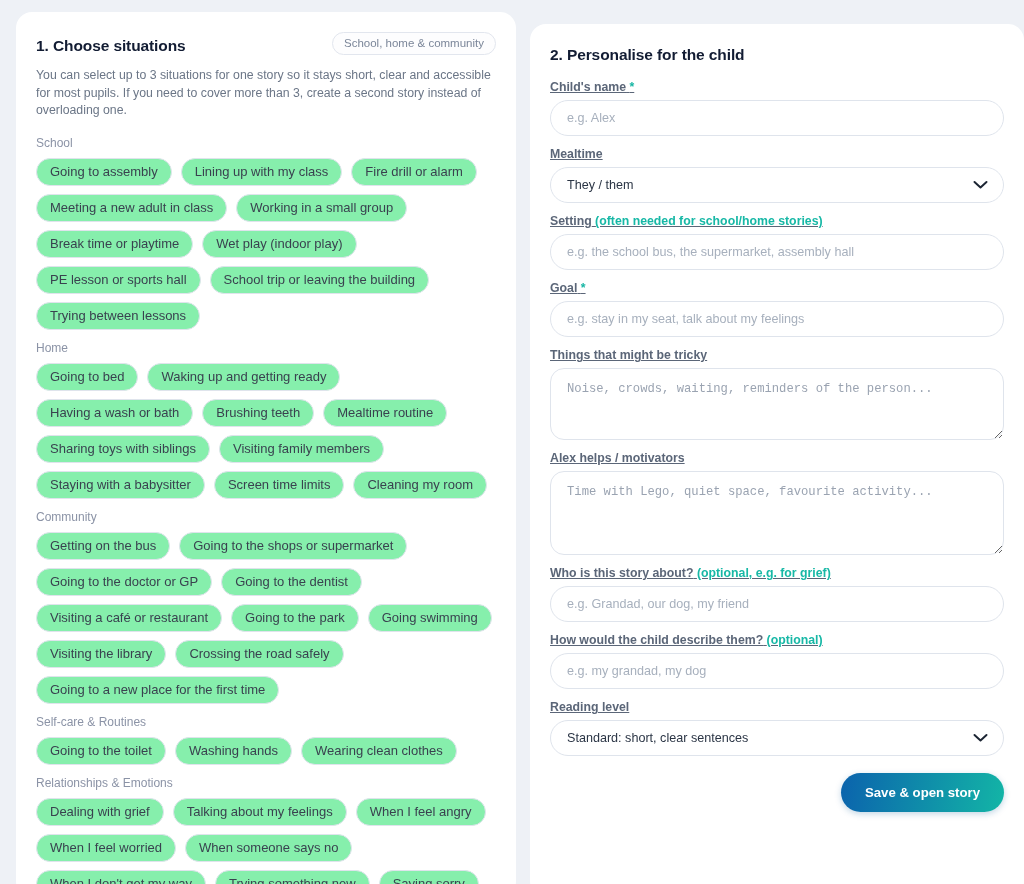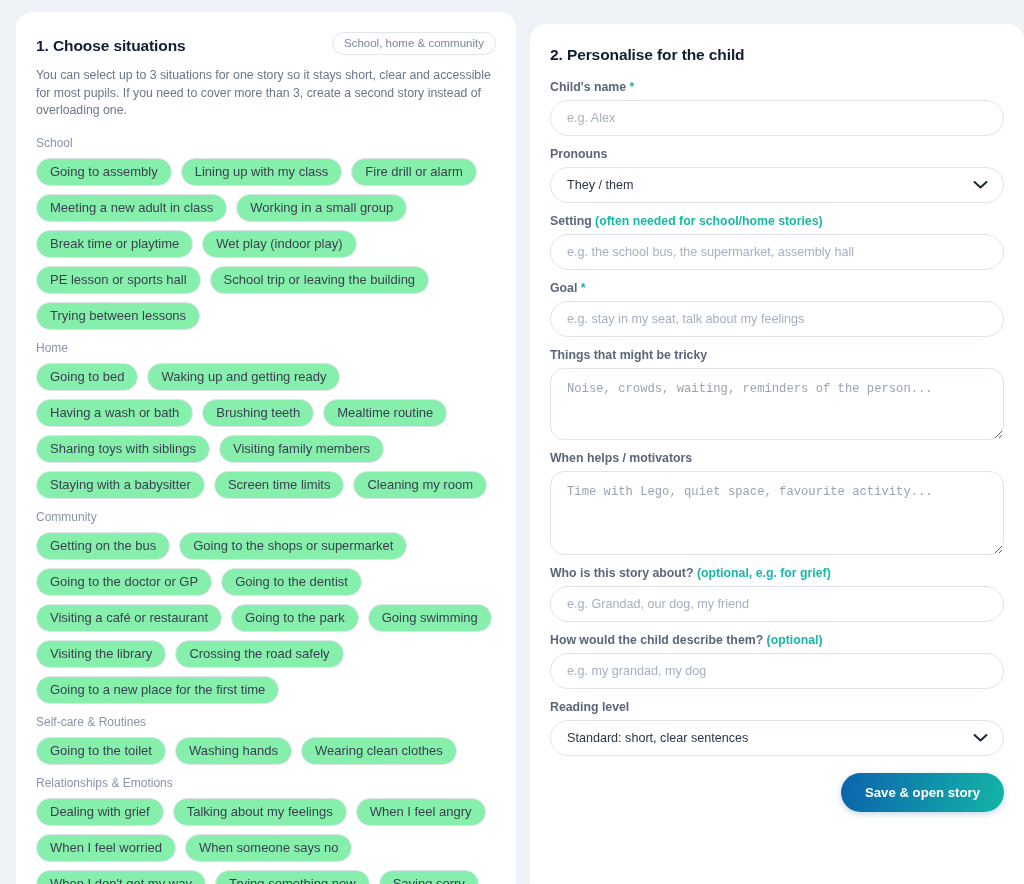--- a/index.html
+++ b/index.html
@@ -91,20 +91,21 @@
   }
   .card-right .panel-title { margin-bottom: 16px; }
 
   .field { margin-bottom: 11px; }
   .flabel {
     display: block;
     font-size: 12.3px;
     color: #5b6678;
     font-weight: bold;
     margin-bottom: 6px;
+    text-decoration: underline;
   }
   .flabel .req { color: #18b6a4; font-weight: bold; }
   .flabel .hint { color: #17b8a6; font-weight: bold; }
 
   .input, .select-box, .textarea {
     width: 454px;
     background: #ffffff;
     border: 1px solid #dfe4ec;
     border-radius: 999px;
     font-size: 12.6px;
@@ -255,21 +256,21 @@
 
     <div class="field">
       <label class="flabel">
         <span>Child's name</span>
         <span class="req">*</span>
       </label>
       <input class="input" type="text" placeholder="e.g. Alex" style="">
     </div>
 
     <div class="field">
-      <label class="flabel">Pronouns</label>
+      <label class="flabel">Mealtime</label>
       <div class="select-wrap">
         <select class="select-box" id="pronouns-select"><option value="They / them">They / them</option><option value="He / him">He / him</option><option value="She / her">She / her</option></select>
         <span class="chev">
           <svg width="15" height="9" viewBox="0 0 15 9">
               <path d="M1.5 1.5 L7.5 7 L13.5 1.5" stroke="#1c2533" stroke-width="2" fill="none" stroke-linecap="round" stroke-linejoin="round"></path>
             </svg>
         </span>
       </div>
     </div>
 
@@ -288,21 +289,21 @@
       </label>
       <input class="input" type="text" placeholder="e.g. stay in my seat, talk about my feelings" style="">
     </div>
 
     <div class="field">
       <label class="flabel">Things that might be tricky</label>
       <textarea class="textarea" placeholder="Noise, crowds, waiting, reminders of the person..." style=""></textarea>
     </div>
 
     <div class="field">
-      <label class="flabel">When helps / motivators</label>
+      <label class="flabel">Alex helps / motivators</label>
       <textarea class="textarea tall" placeholder="Time with Lego, quiet space, favourite activity..." style=""></textarea>
     </div>
 
     <div class="field">
       <label class="flabel">
         <span>Who is this story about?</span>
         <span class="hint">(optional, e.g. for grief)</span>
       </label>
       <input class="input" type="text" placeholder="e.g. Grandad, our dog, my friend" style="">
     </div>

